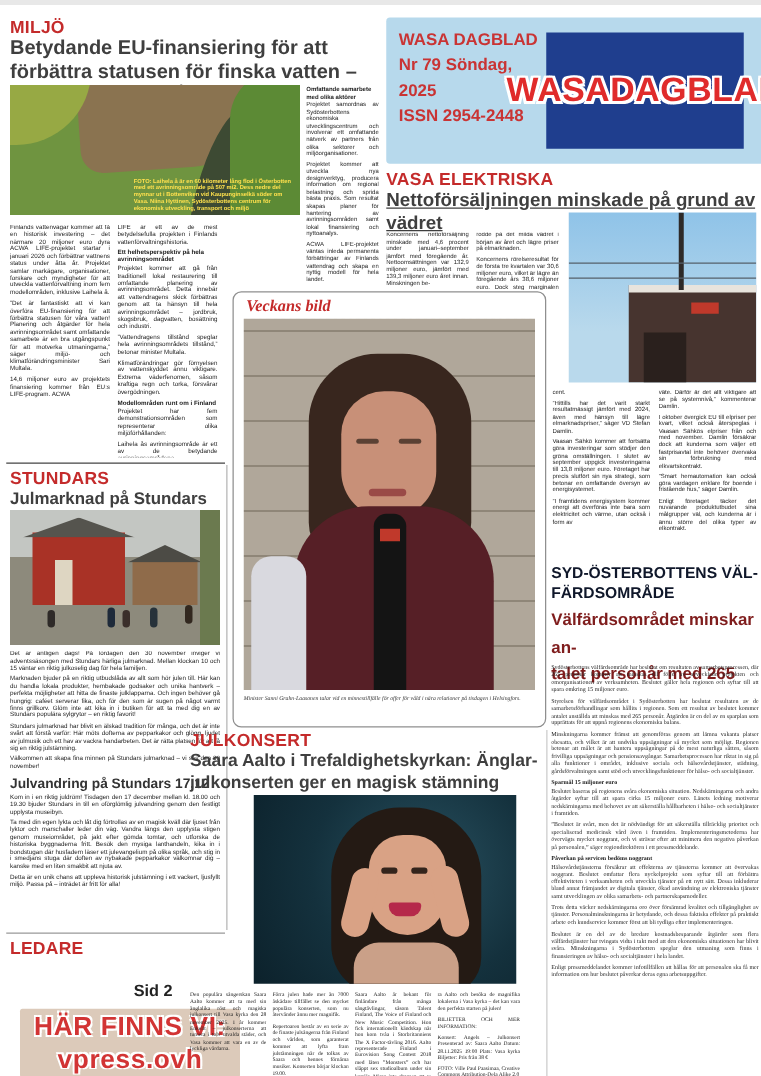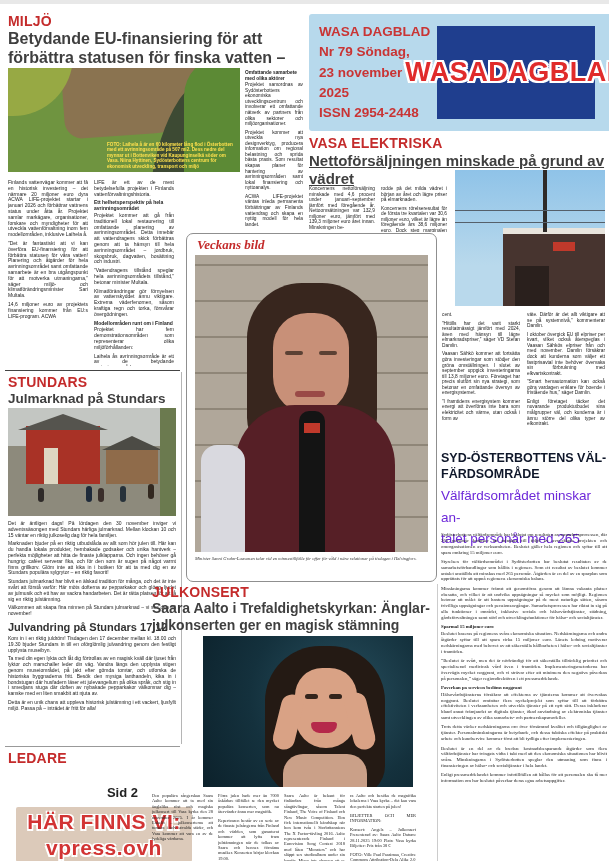--- a/index.html
+++ b/index.html
@@ -26,21 +26,21 @@
   .logo-text{font-size:27px;font-weight:bold;color:#e02b2b;line-height:1.25;letter-spacing:.5px;
         text-shadow:-2px -2px 0 #fff,2px -2px 0 #fff,-2px 2px 0 #fff,2px 2px 0 #fff,0 -2px 0 #fff,0 2px 0 #fff,-2px 0 0 #fff,2px 0 0 #fff;}
   .vbox{border:1px solid #8f8f8f;border-radius:7px;background:#fff;}
   .vlabel{font-family:"Liberation Serif",serif;font-style:italic;font-weight:bold;font-size:13px;color:#c42b2b;}
   .vcaption{font-family:"Liberation Serif",serif;font-style:italic;font-size:4.6px;line-height:1.3;color:#333;}
   .promo-box{background:#dccaba;border-radius:2px;display:flex;flex-direction:column;align-items:center;justify-content:center;}
   .promo-text{font-size:21px;font-weight:bold;color:#d23434;line-height:1.2;letter-spacing:.5px;
         text-shadow:-1.5px -1.5px 0 #fff,1.5px -1.5px 0 #fff,-1.5px 1.5px 0 #fff,1.5px 1.5px 0 #fff;}
   .sid-ref{font-size:13px;font-weight:bold;color:#222;text-align:right;}
   .valf-kicker{font-size:12.5px;font-weight:bold;color:#0f172a;line-height:1.3;}
-  .valf-headline{font-size:13.5px;font-weight:normal;color:#6d28d9;line-height:1.6;margin:0;}
+  .valf-headline{font-size:13.5px;font-weight:bold;color:#7f1d1d;line-height:1.6;margin:0;}
 </style>
 </head>
 <body>
 
 <div id="page">
 
   <div class="abs kicker" style="left:8px;top:9px;">MILJÖ</div>
   <h1 class="abs headline-lg" style="left:8px;top:26px;width:298px;">Betydande EU-finansiering för att förbättra statusen för finska vatten – inklusive Laihela å</h1>
 
   <div class="abs photo" style="left:8px;top:64px;width:232px;height:104px;background:#6f9440;">
@@ -71,21 +71,20 @@
     <p>Klimatförändringar gör förnyelsen av vattenskyddet ännu viktigare. Extrema väderfenomen, såsom kraftiga regn och torka, försvårar övergödningen.</p>
     <p class="sub">Modellområden runt om i Finland</p>
     <p>Projektet har fem demonstrationsområden som representerar olika miljöförhållanden:</p>
     <p>Laihela ås avrinningsområde är ett av de betydande avrinningsområdena.</p>
   </div>
 
   <div class="abs masthead" style="left:309px;top:10px;width:296px;height:117px;padding-left:20px;">
     <div class="abs mast-info" style="left:10px;top:8px;width:125px;">
       <div>WASA DAGBLAD</div>
       <div>Nr 79 Söndag,</div>
-      <div>23 november</div>
       <div>2025</div>
       <div>ISSN 2954-2448</div>
     </div>
     <div class="abs logo-box" style="left:128px;top:12px;width:158px;height:93px;">
       <div class="logo-text">WASA</div>
       <div class="logo-text">DAGBLAD</div>
     </div>
   </div>
 
   <div class="abs kicker" style="left:309px;top:131px;">VASA ELEKTRISKA</div>

